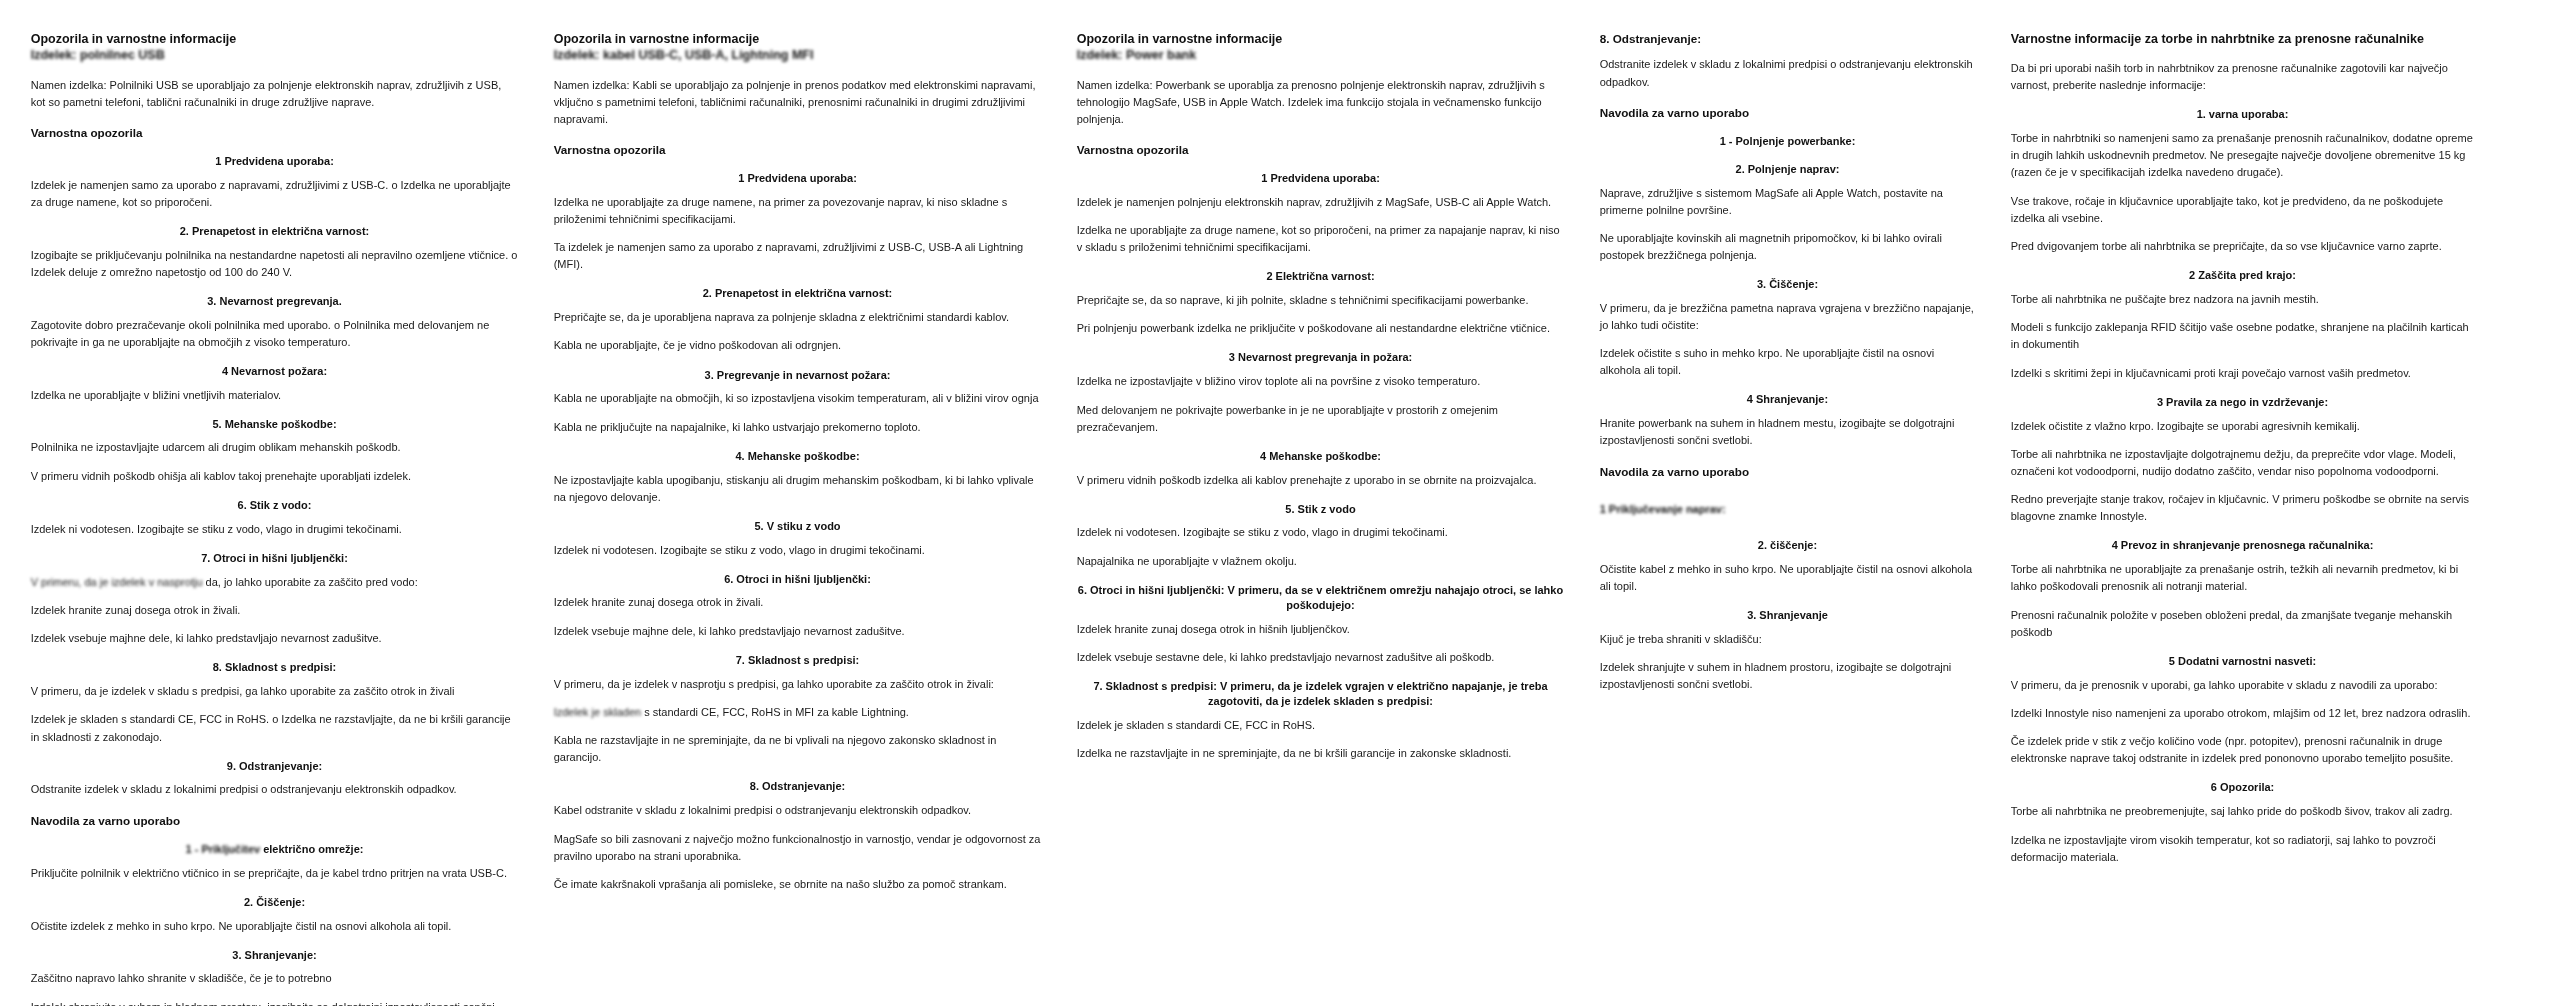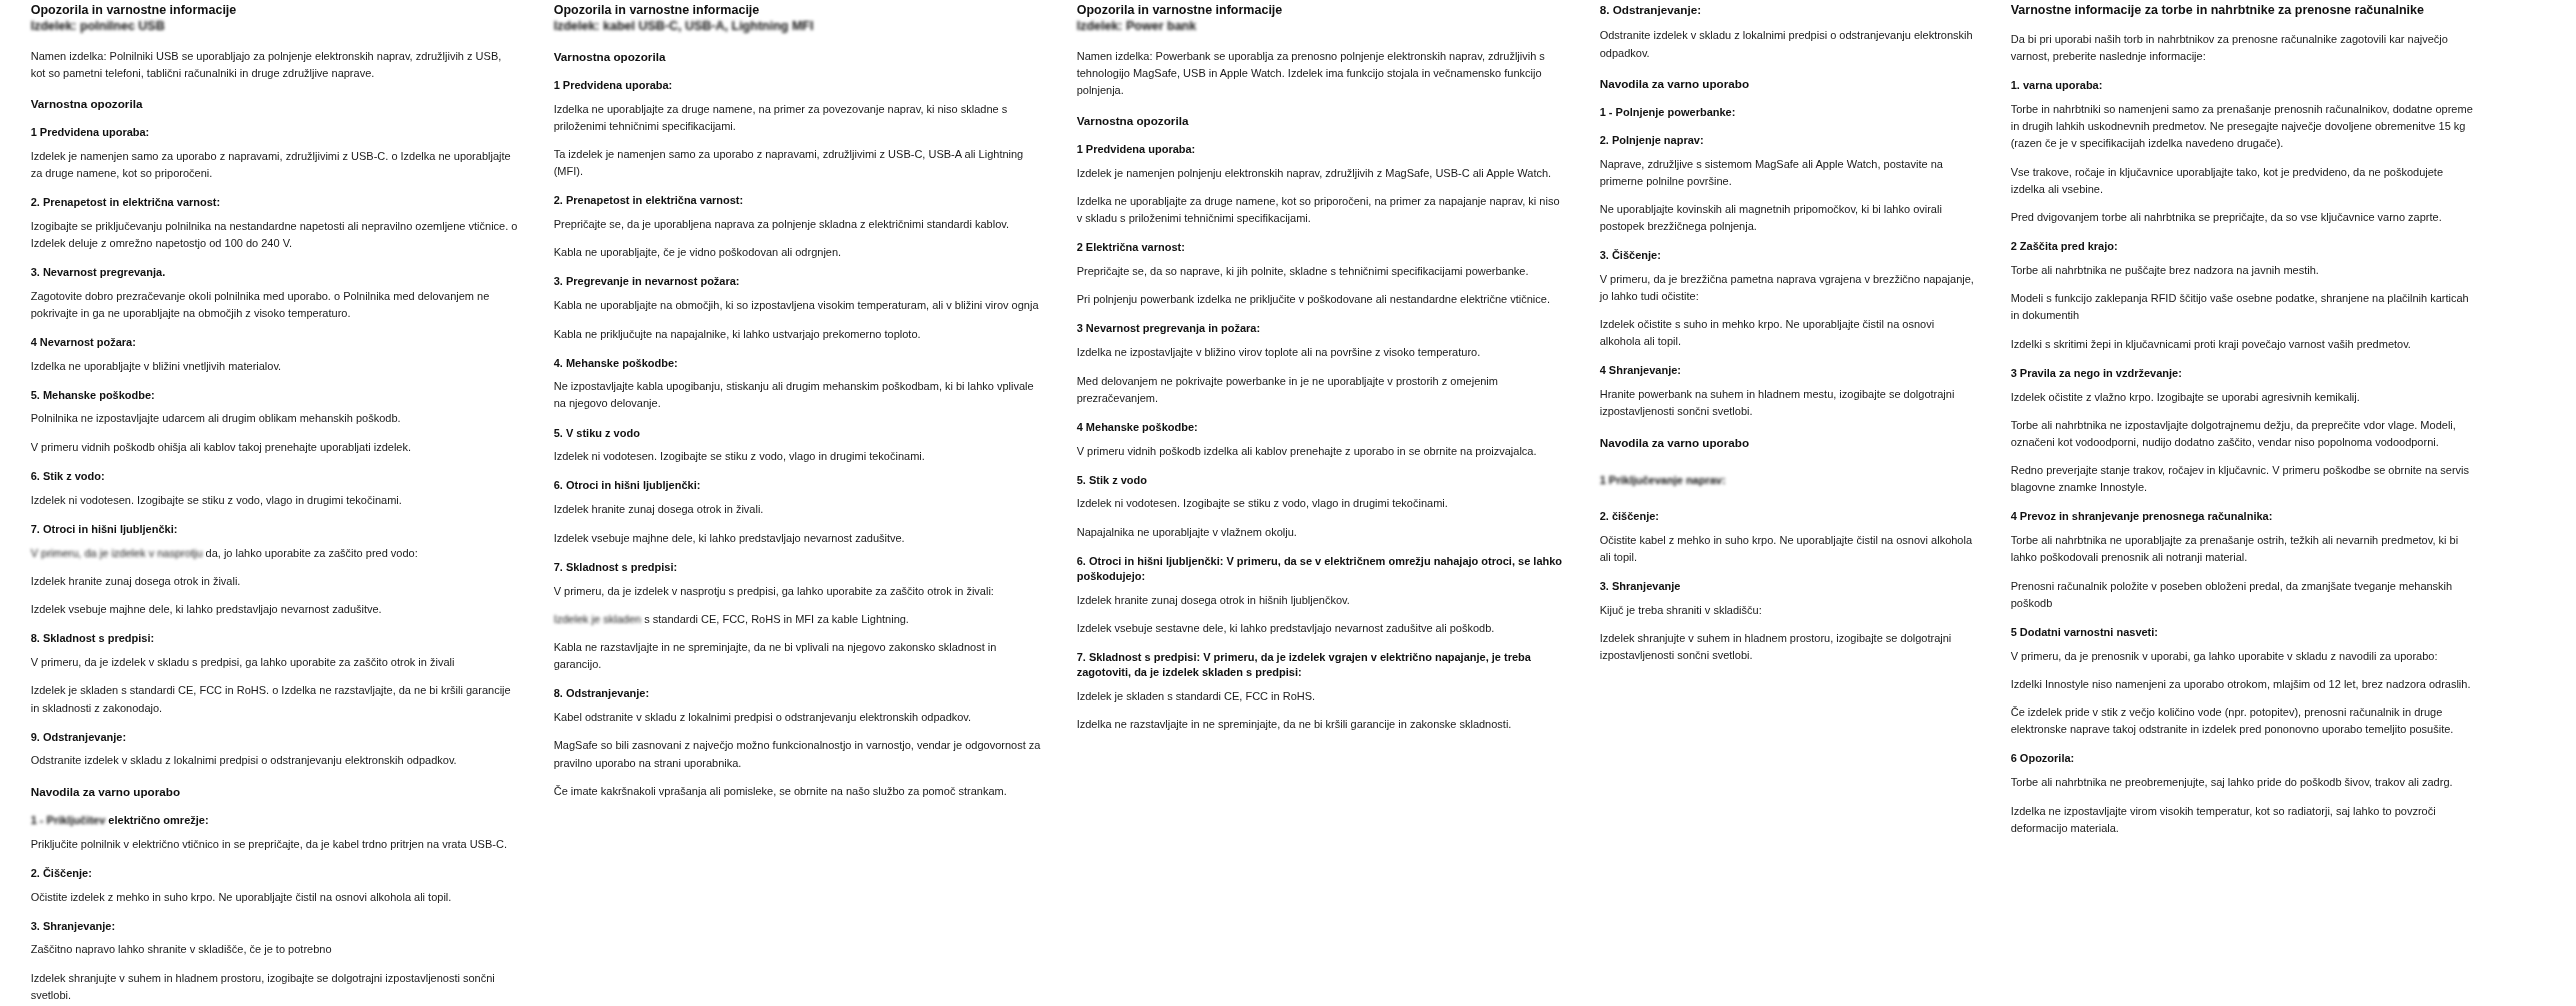--- a/index.html
+++ b/index.html
@@ -8,21 +8,21 @@
     background: #ffffff;
     font-family: "Liberation Sans", sans-serif;
     color: #1a1a1a;
   }
   .page {
     width: 2576px;
     height: 1006px;
     position: relative;
     overflow: hidden;
     background: #ffffff;
-    padding: 2px 13px 0 13px;
+    padding: 31px 13px 0 13px;
     display: flex;
     flex-direction: row;
     align-items: flex-start;
     gap: 0;
   }
   .column {
     padding: 0 17.7px 0 17.7px;
     flex: 0 0 auto;
   }
   .col-1 { width: 523px; }
@@ -44,20 +44,21 @@
     margin: 14.5px 0 9.7px 0;
     line-height: 1.35;
     color: #111;
   }
   h4.sub-head {
     font-size: 11px;
     font-weight: bold;
     margin: 13px 0 8px 0;
     line-height: 1.35;
     color: #111;
+    text-align: center;
   }
   p.para {
     font-size: 11px;
     line-height: 1.55;
     margin: 0 0 11.3px 0;
     color: #1a1a1a;
   }
   .blurred {
     filter: blur(1.8px);
     display: inline-block;
@@ -105,20 +106,21 @@
     <h4 class="sub-head">3. Shranjevanje:</h4>
     <p class="para">Zaščitno napravo lahko shranite v skladišče, če je to potrebno</p>
     <p class="para">Izdelek shranjujte v suhem in hladnem prostoru, izogibajte se dolgotrajni izpostavljenosti sončni svetlobi.</p>
   </div>
 
   <div class="column col-2">
     <h2 class="doc-title">
       <span>Opozorila in varnostne informacije</span><br>
       <span class="blurred">Izdelek: kabel USB-C, USB-A, Lightning MFI</span>
     </h2>
+    <p class="para">Namen izdelka: Kabli se uporabljajo za polnjenje in prenos podatkov med elektronskimi napravami, vključno s pametnimi telefoni, tabličnimi računalniki, prenosnimi računalniki in drugimi združljivimi napravami.</p>
     <h3 class="sec-head">Varnostna opozorila</h3>
     <h4 class="sub-head">1 Predvidena uporaba:</h4>
     <p class="para">Izdelka ne uporabljajte za druge namene, na primer za povezovanje naprav, ki niso skladne s priloženimi tehničnimi specifikacijami.</p>
     <p class="para">Ta izdelek je namenjen samo za uporabo z napravami, združljivimi z USB-C, USB-A ali Lightning (MFI).</p>
     <h4 class="sub-head">2. Prenapetost in električna varnost:</h4>
     <p class="para">Prepričajte se, da je uporabljena naprava za polnjenje skladna z električnimi standardi kablov.</p>
     <p class="para">Kabla ne uporabljajte, če je vidno poškodovan ali odrgnjen.</p>
     <h4 class="sub-head">3. Pregrevanje in nevarnost požara:</h4>
     <p class="para">Kabla ne uporabljajte na območjih, ki so izpostavljena visokim temperaturam, ali v bližini virov ognja</p>
     <p class="para">Kabla ne priključujte na napajalnike, ki lahko ustvarjajo prekomerno toploto.</p>

